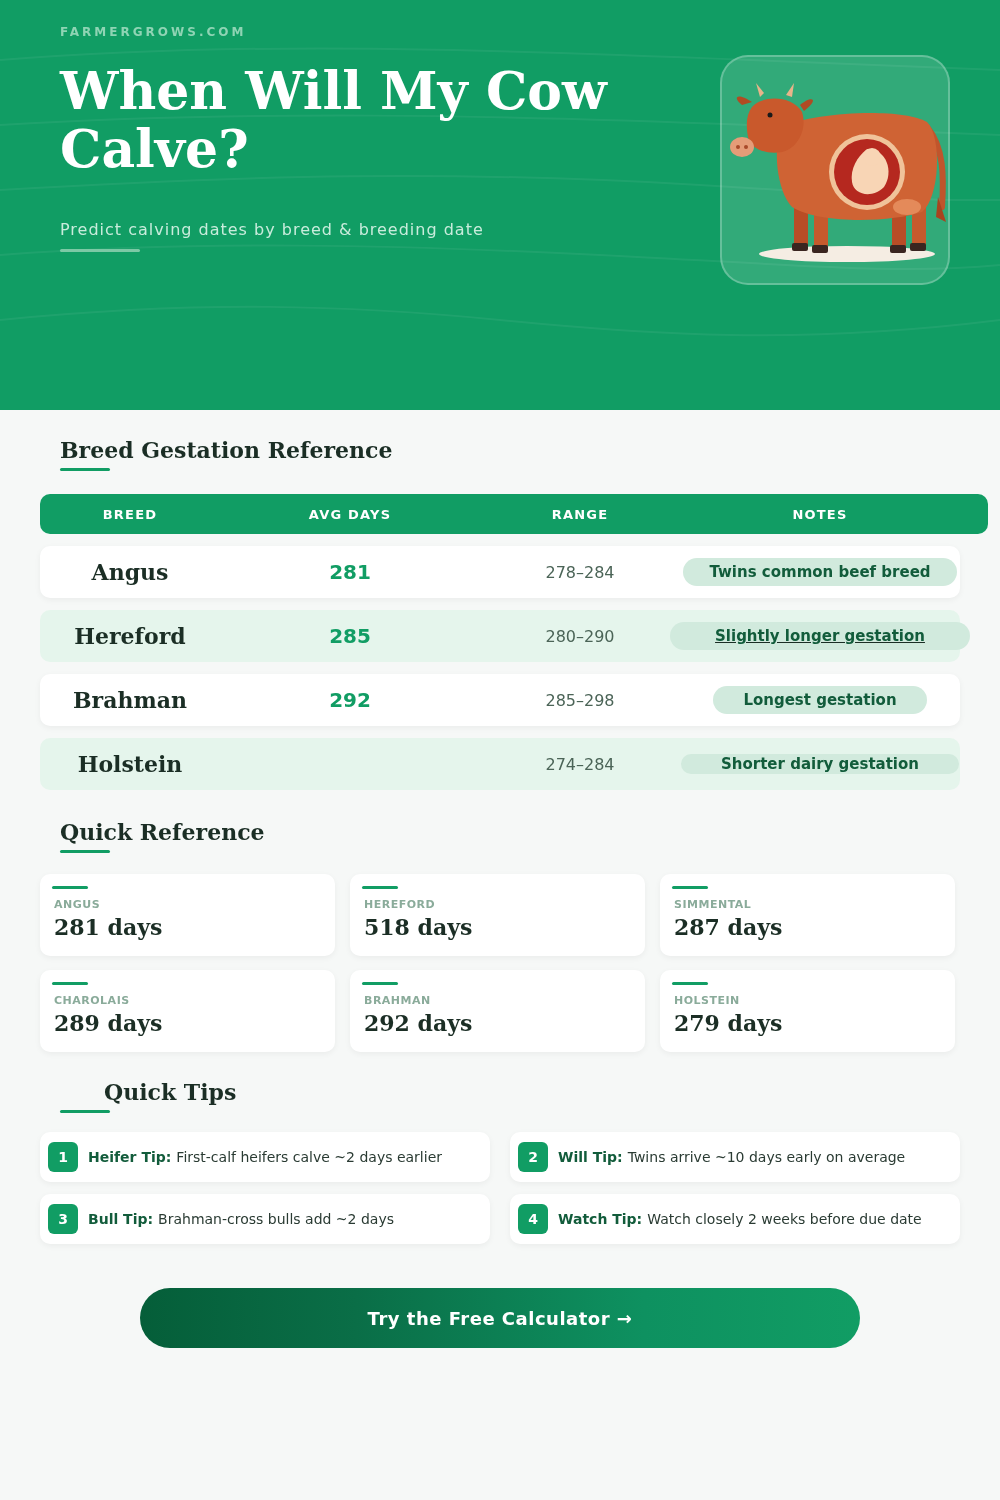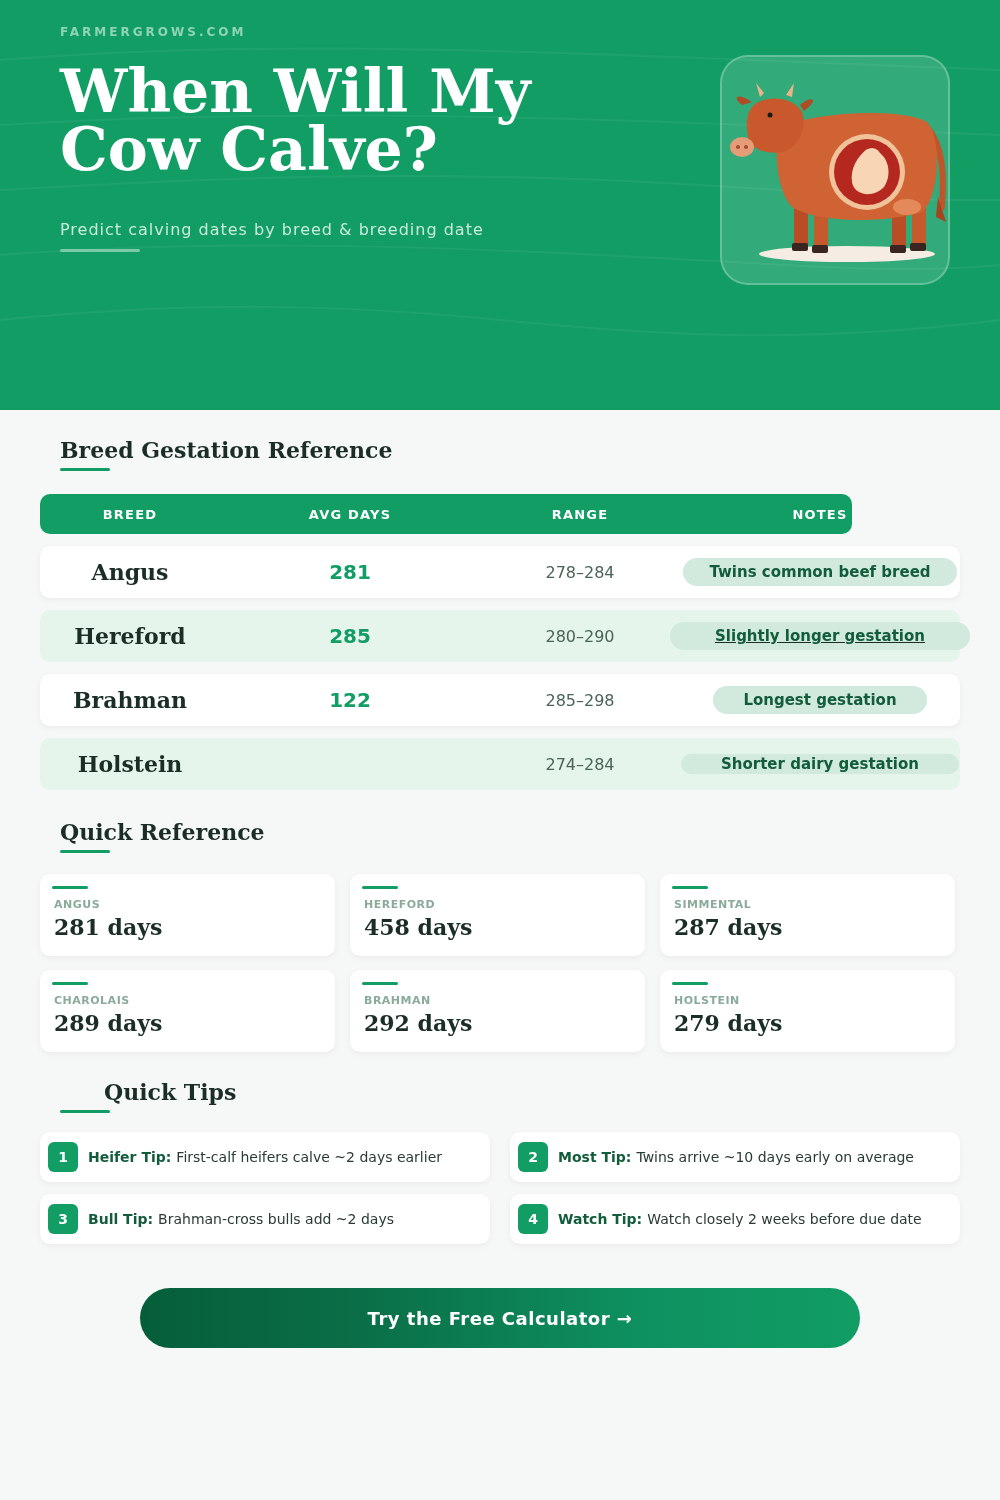--- a/index.html
+++ b/index.html
@@ -2,30 +2,30 @@
 <html><head>
 <meta charset="utf-8">
 <style>
   * { box-sizing: border-box; margin: 0; padding: 0; }
   html, body { width: 1000px; height: 1500px; background: #f6f8f7; overflow: hidden; }
   body { font-family: "DejaVu Sans", sans-serif; color: #1b2e25; position: relative; }
 
   .hero { position: absolute; left: 0; top: 0; width: 1000px; height: 410px; background: #119d64; overflow: hidden; }
   .hero svg.waves { position: absolute; left: 0; top: 0; width: 1000px; height: 410px; }
   .brand { position: absolute; left: 60px; top: 25px; font-size: 12px; font-weight: bold; letter-spacing: 3px; color: #8fd4b4; }
-  .hero-title { position: absolute; left: 60px; top: 62px; width: 600px; font-family: "DejaVu Serif", serif; font-weight: bold; font-size: 60px; line-height: 58px; color: #ffffff; }
+  .hero-title { position: absolute; left: 60px; top: 62px; width: 600px; font-family: "DejaVu Serif", serif; font-weight: bold; font-size: 52px; line-height: 58px; color: #ffffff; }
   .hero-sub { position: absolute; left: 60px; top: 220px; font-size: 16px; letter-spacing: 1px; color: #c9ecdc; }
   .hero-underline { position: absolute; left: 60px; top: 249px; width: 80px; height: 3px; border-radius: 2px; background: #7cc9a5; }
   .hero-img { position: absolute; left: 720px; top: 55px; width: 230px; height: 230px; border-radius: 28px; background: rgba(255,255,255,0.14); border: 2px solid rgba(255,255,255,0.25); }
   .hero-img svg { position: absolute; left: 0; top: 0; width: 230px; height: 230px; }
 
   .section-title { position: absolute; left: 60px; font-family: "DejaVu Serif", serif; font-weight: bold; font-size: 22px; color: #1b2e25; }
   .section-underline { position: absolute; left: 60px; width: 50px; height: 3px; border-radius: 2px; background: #119d64; }
 
-  .thead { position: absolute; left: 40px; top: 494px; width: 812px; height: 40px; background: #119d64; border-radius: 10px; color: #fff; font-size: 13px; font-weight: bold; letter-spacing: 1.2px; }
+  .thead { position: absolute; left: 40px; top: 494px; width: 948px; height: 40px; background: #119d64; border-radius: 10px; color: #fff; font-size: 13px; font-weight: bold; letter-spacing: 1.2px; }
   .cell { position: absolute; text-align: center; top: 0; height: 100%; display: flex; align-items: center; justify-content: center; }
   .c1 { left: 0; width: 180px; }
   .c2 { left: 200px; width: 220px; }
   .c3 { left: 430px; width: 220px; }
   .c4 { left: 620px; width: 320px; }
 
   .trow { position: absolute; left: 40px; width: 920px; height: 52px; border-radius: 10px; background: #ffffff; box-shadow: 0 2px 6px rgba(0,0,0,0.05); }
   .trow.alt { background: #e5f5ec; box-shadow: none; }
   .breed { font-family: "DejaVu Serif", serif; font-weight: bold; font-size: 22px; color: #1b2e25; }
   .avg { font-weight: bold; font-size: 20px; color: #119d64; }
@@ -119,21 +119,21 @@
 <div class="trow alt" style="top:610px;">
   <div class="cell c1 breed">Hereford</div>
   <div class="cell c2 avg">285</div>
   <div class="cell c3 range">280–290</div>
   <div class="cell c4" style="left:630px;width:300px;text-decoration:underline;">
       <span class="pill" style="padding:5px 45px;">Slightly longer gestation</span>
     </div>
 </div>
 <div class="trow" style="top:674px;">
   <div class="cell c1 breed">Brahman</div>
-  <div class="cell c2 avg">122</div>
+  <div class="cell c2 avg">292</div>
   <div class="cell c3 range">285–298</div>
   <div class="cell c4">
       <span class="pill" style="padding:5px 30px;">Longest gestation</span>
     </div>
 </div>
 <div class="trow alt" style="top:738px;">
   <div class="cell c1 breed">Holstein</div>
   <div class="cell c3 range">274–284</div>
   <div class="cell c4">
       <span class="pill" style="padding:1px 40px;">Shorter dairy gestation</span>
@@ -144,21 +144,21 @@
 <div class="section-underline" style="top:850px;"></div>
 
 <div class="qcard" style="left:40px;top:874px;">
   <div class="qbar"></div>
   <div class="qlabel">ANGUS</div>
   <div class="qvalue">281 days</div>
 </div>
 <div class="qcard" style="left:350px;top:874px;">
   <div class="qbar"></div>
   <div class="qlabel">HEREFORD</div>
-  <div class="qvalue">458 days</div>
+  <div class="qvalue">518 days</div>
 </div>
 <div class="qcard" style="left:660px;top:874px;">
   <div class="qbar"></div>
   <div class="qlabel">SIMMENTAL</div>
   <div class="qvalue">287 days</div>
 </div>
 <div class="qcard" style="left:40px;top:970px;">
   <div class="qbar"></div>
   <div class="qlabel">CHAROLAIS</div>
   <div class="qvalue">289 days</div>
@@ -180,21 +180,21 @@
 <div class="tip" style="left:40px;top:1132px;">
   <div class="tip-num">1</div>
   <div class="tip-text">
       <b>Heifer Tip:</b>
       <span>First-calf heifers calve ~2 days earlier</span>
     </div>
 </div>
 <div class="tip" style="left:510px;top:1132px;">
   <div class="tip-num">2</div>
   <div class="tip-text">
-      <b>Most Tip:</b>
+      <b>Will Tip:</b>
       <span>Twins arrive ~10 days early on average</span>
     </div>
 </div>
 <div class="tip" style="left:40px;top:1194px;">
   <div class="tip-num">3</div>
   <div class="tip-text">
       <b>Bull Tip:</b>
       <span>Brahman-cross bulls add ~2 days</span>
     </div>
 </div>

